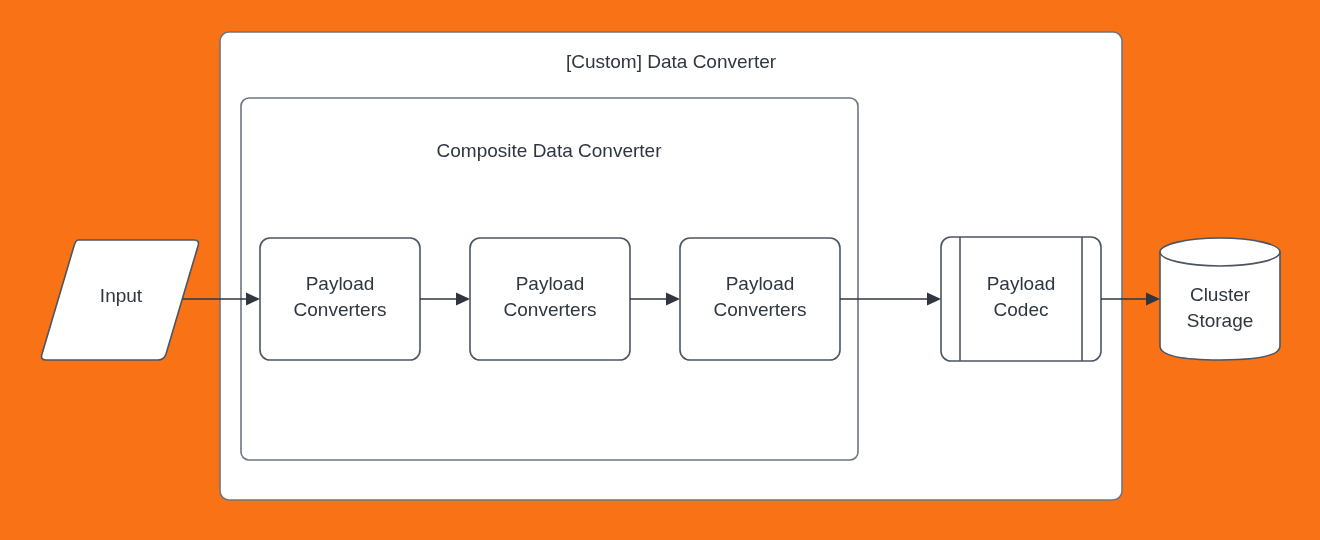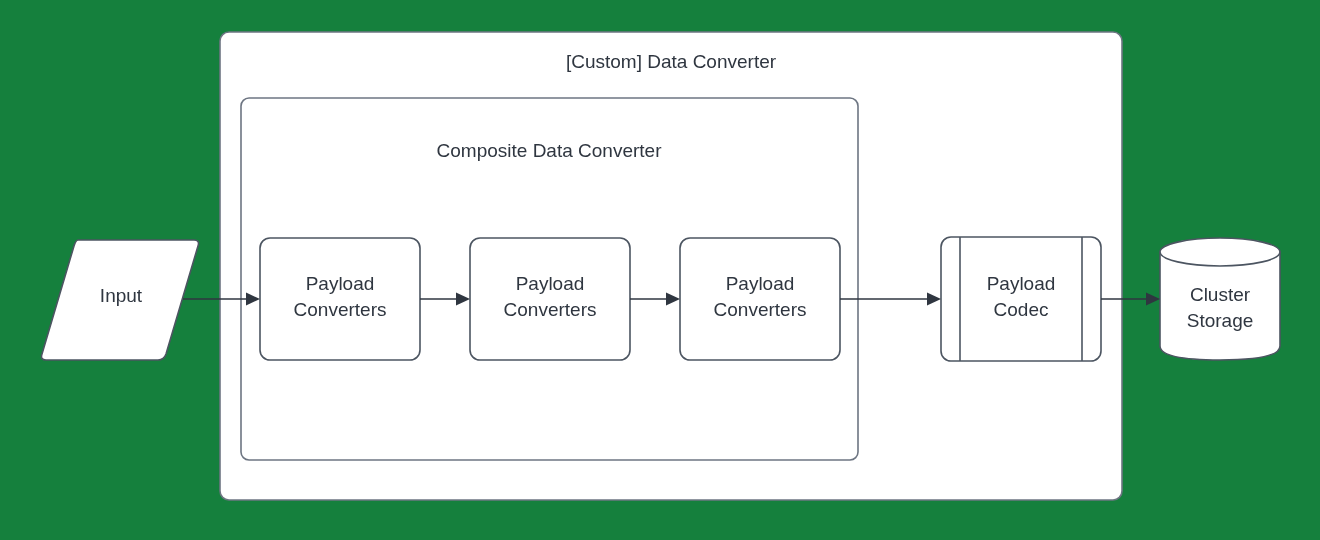--- a/index.html
+++ b/index.html
@@ -8,21 +8,21 @@
     padding: 0;
     background: #ffffff;
   }
   body {
     font-family: "Liberation Sans", sans-serif;
   }
   #diagram-root {
     position: relative;
     width: 1320px;
     height: 540px;
-    background: #15803d;
+    background: #f97316;
     overflow: hidden;
   }
   #diagram-svg {
     position: absolute;
     top: 0;
     left: 0;
     width: 1320px;
     height: 540px;
     display: block;
   }

